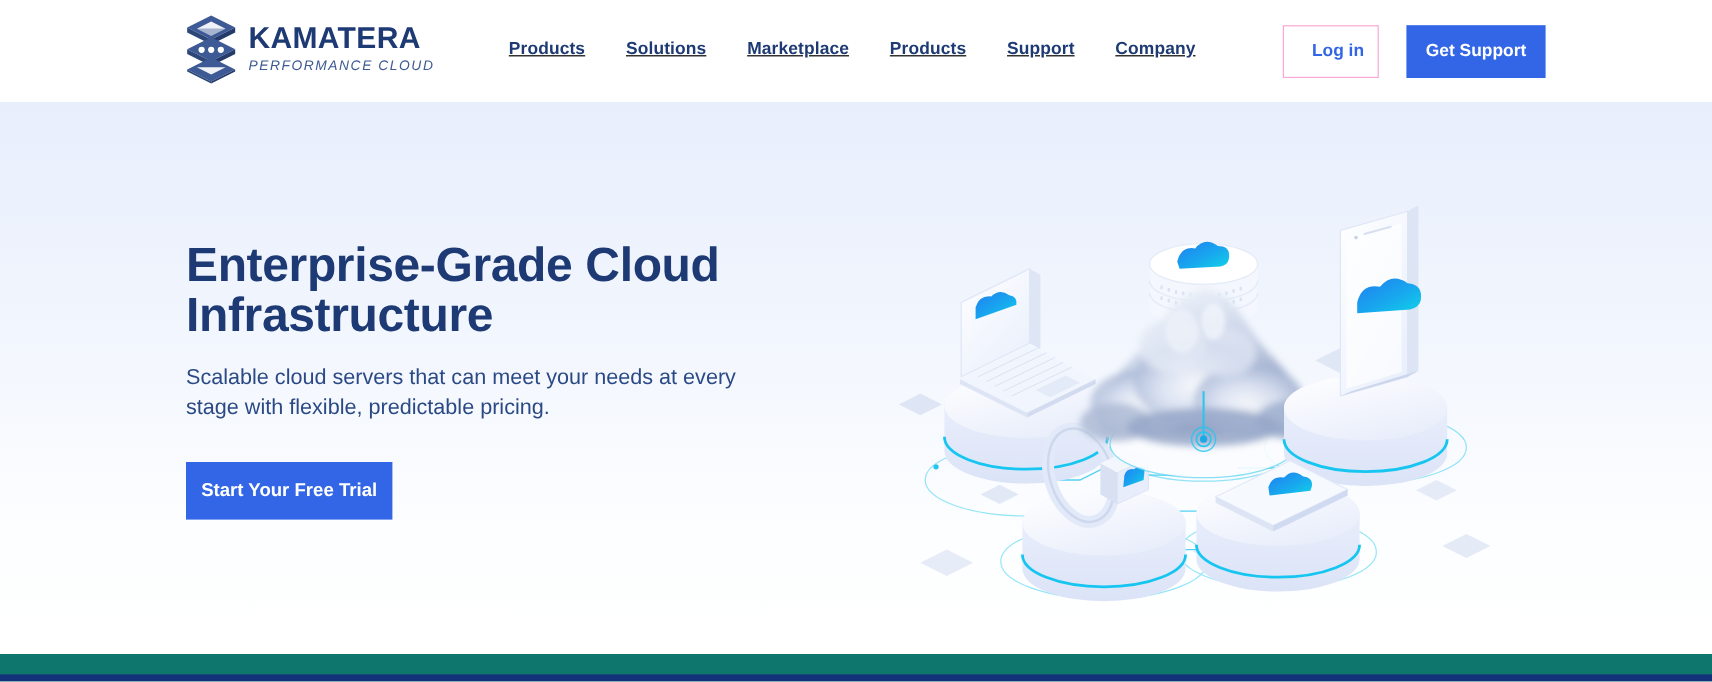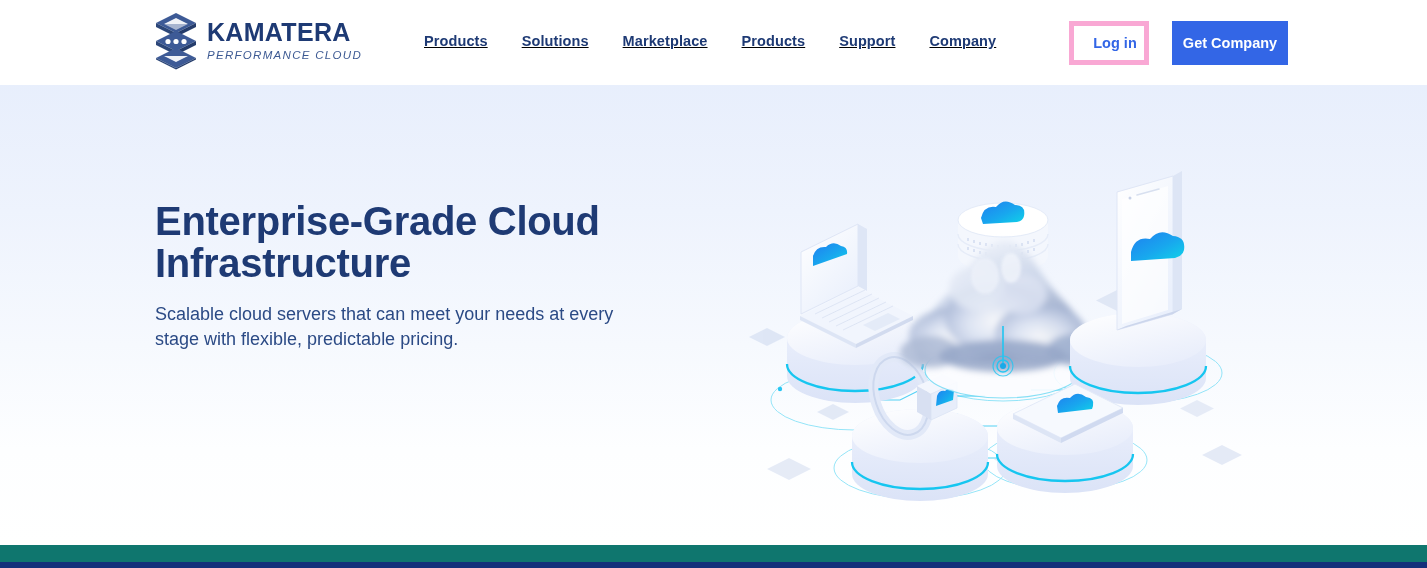--- a/index.html
+++ b/index.html
@@ -81,21 +81,21 @@
     position: absolute;
     right: 139px;
     top: 21px;
     display: flex;
     align-items: center;
     gap: 23px;
   }
   .btn-login {
     width: 80px;
     height: 44px;
-    border: 5px solid #f9a8d4;
+    border: 1px solid #f9a8d4;
     background: #ffffff;
     color: #3366e6;
     font-size: 14.5px;
     font-weight: bold;
     font-family: "Liberation Sans", sans-serif;
     cursor: pointer;
     display:flex; align-items:center; justify-content:center;padding-left:12px;
   }
   .btn-getstarted {
     width: 116px;
@@ -213,30 +213,31 @@
       <span class="nav-item">Products</span>
       <span class="nav-item">Solutions</span>
       <span class="nav-item">Marketplace</span>
       <span class="nav-item">Products</span>
       <span class="nav-item">Support</span>
       <span class="nav-item">Company</span>
     </nav>
 
     <div class="header-actions">
       <button class="btn-login">Log in</button>
-      <button class="btn-getstarted">Get Company</button>
+      <button class="btn-getstarted">Get Support</button>
     </div>
 
   </header>
 
   <section class="hero">
 
     <div class="hero-copy">
       <h1 class="hero-title">Enterprise-Grade Cloud Infrastructure</h1>
       <p class="hero-sub">Scalable cloud servers that can meet your needs at every stage with flexible, predictable pricing.</p>
+      <button class="btn-trial">Start Your Free Trial</button>
     </div>
 
     <div class="hero-art">
       <svg viewBox="0 0 520 340" xmlns="http://www.w3.org/2000/svg">
         <defs>
           <linearGradient id="cloudIcon" x1="0" y1="0" x2="1" y2="1">
             <stop offset="0%" stop-color="#1f7ff0"></stop>
             <stop offset="55%" stop-color="#18a7ee"></stop>
             <stop offset="100%" stop-color="#0fd4e8"></stop>
           </linearGradient>

